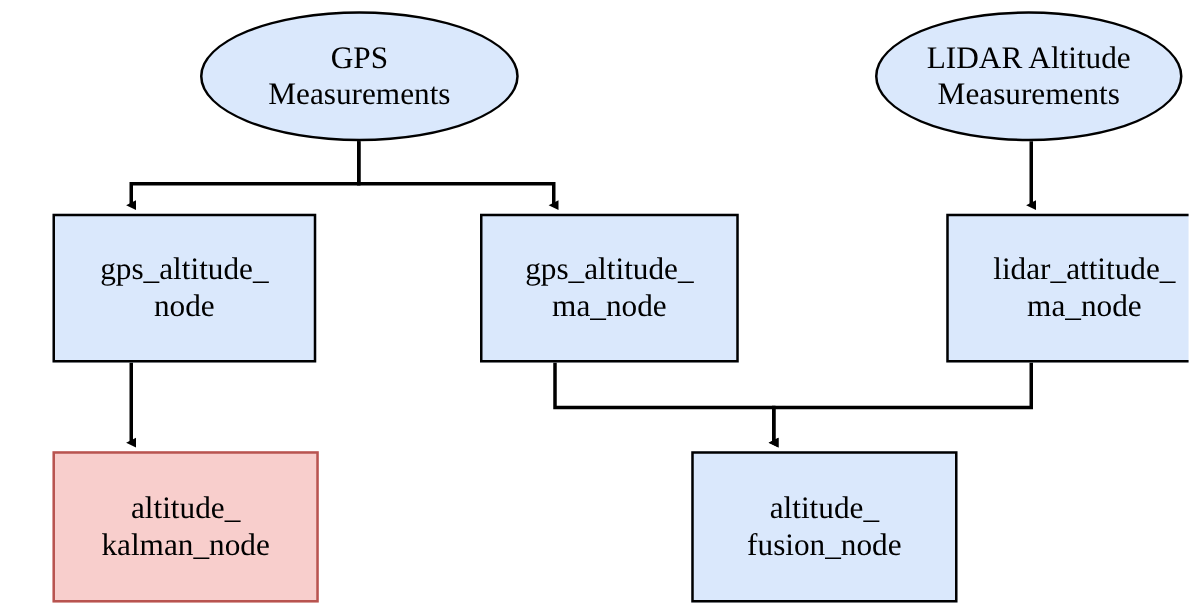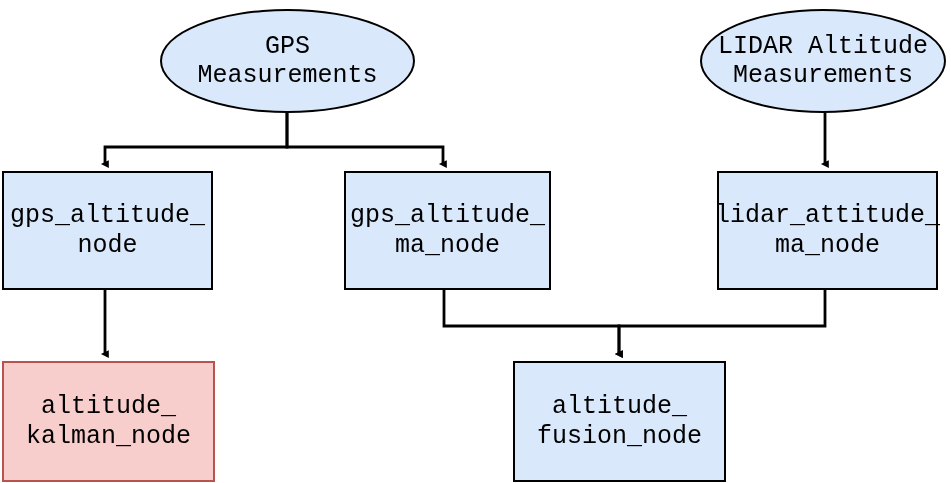--- a/index.html
+++ b/index.html
@@ -6,21 +6,21 @@
   html, body {
     margin: 0;
     padding: 0;
     background: #ffffff;
   }
   #canvas {
     position: relative;
     width: 951px;
     height: 483px;
     background: #ffffff;
-    font-family: Liberation Mono, monospace;
+    font-family: Liberation Serif, serif;
     overflow: hidden;
   }
   #edge-layer {
     position: absolute;
     left: 0;
     top: 0;
     width: 951px;
     height: 483px;
     pointer-events: none;
   }
@@ -38,20 +38,21 @@
   .node-ellipse {
     border-radius: 50%;
     border: 2.6px solid #000000;
     background: #dae8fc;
     font-size: 25px;
   }
   .node-box {
     border: 2.6px solid #000000;
     background: #dae8fc;
     font-size: 25px;
+    margin-left: 40px;
   }
   .node-box.alert {
     border-color: #b85450;
     background: #f8cecc;
   }
   .node-label {
     display: block;
     width: 108%;
   }
 </style>

